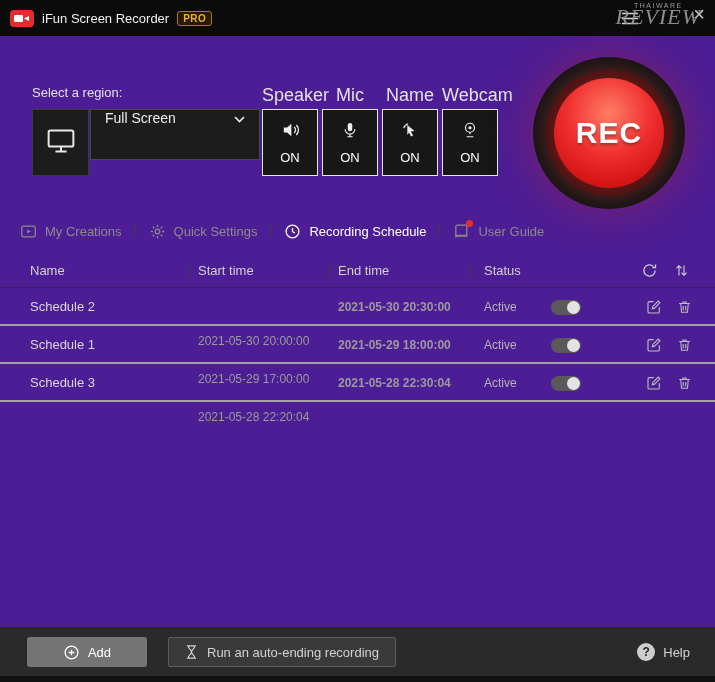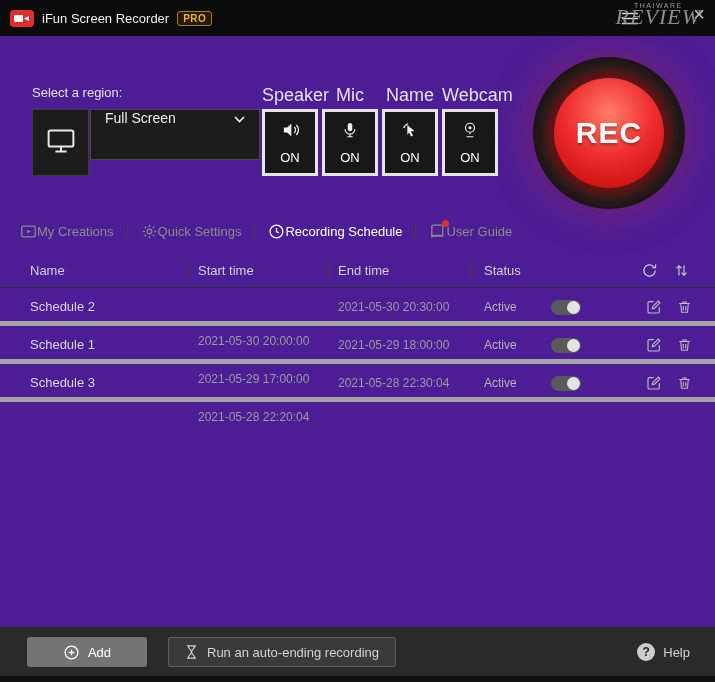--- a/index.html
+++ b/index.html
@@ -17,58 +17,58 @@
   .watermark { position:absolute; right:14px; top:2px; text-align:center; opacity:.9; pointer-events:none; z-index:4; }
   .wm1 { font-size:7px; letter-spacing:1.5px; color:#a9a9a9; }
   .wm2 { font-family:"Liberation Serif", serif; font-style:italic; font-size:22px; line-height:15px; color:#9c9c9c; letter-spacing:1px; }
 
   
   .region-label { position:absolute; left:32px; top:85px; font-size:13px; color:#e2e2e2; }
   .col-label { position:absolute; top:85px; width:56px; text-align:center; font-size:18px; color:#e2e2e2; }
   .cl0{left:262px}.cl1{left:322px}.cl2{left:382px}.cl3{left:442px}
   .monitor-box { position:absolute; left:32px; top:109px; width:57px; height:67px; background:#1c1c1c; border:1px solid #3b3b3b; display:flex; align-items:center; justify-content:center; color:#e8e8e8; cursor:pointer; }
   .dropdown { position:absolute; left:90px; top:109px; width:170px; height:51px; background:#1c1c1c; border:1px solid #474747; display:flex; justify-content:space-between; padding:0 14px; color:#ececec; font-size:14px; cursor:pointer; }
-  .src-box { position:absolute; top:109px; width:56px; height:67px; background:#171717; border:3px solid #e5e5e5; display:flex; flex-direction:column; align-items:center; justify-content:center; gap:6px; color:#f0f0f0; cursor:pointer; }
+  .src-box { position:absolute; top:109px; width:56px; height:67px; background:#171717; border:1px solid #e5e5e5; display:flex; flex-direction:column; align-items:center; justify-content:center; gap:6px; color:#f0f0f0; cursor:pointer; }
   .sb0{left:262px}.sb1{left:322px}.sb2{left:382px}.sb3{left:442px}
   .src-state { font-size:13px; color:#fff; }
 
   
   .rec-outer { position:absolute; left:533px; top:57px; width:152px; height:152px; border-radius:50%;
     background:radial-gradient(circle,#262020 40%,#191515 68%,#151313 100%);
     box-shadow:0 0 42px 5px rgba(205,45,45,.30);
     display:flex; align-items:center; justify-content:center; cursor:pointer; }
   .rec-inner { width:110px; height:110px; border-radius:50%;
     background:radial-gradient(circle at 50% 32%, #ff7d67 0%, #f03030 45%, #d31414 78%, #b80f0f 100%);
     box-shadow:0 0 0 8px rgba(95,13,13,.6), 0 0 26px rgba(255,60,60,.55);
     display:flex; align-items:center; justify-content:center; }
   .rec-label { font-size:30px; font-weight:bold; color:#fff; letter-spacing:1px; text-shadow:0 2px 3px rgba(0,0,0,.35); }
 
   
   .tabs { position:absolute; left:20px; top:219px; height:24px; display:flex; align-items:center; }
-  .tab { display:flex; align-items:center; color:#8b8b8b; font-size:13px; cursor:pointer; white-space:nowrap; }
+  .tab { display:flex; align-items:center; gap:8px; color:#8b8b8b; font-size:13px; cursor:pointer; white-space:nowrap; }
   .tab.active { color:#ffffff; }
   .ticon { display:flex; position:relative; }
   .tab-divider { width:1px; height:14px; background:#3d3d3d; margin:0 13px; }
   .notif-dot { position:absolute; right:-3px; top:-3px; width:7px; height:7px; border-radius:50%; background:#e03030; }
 
   
   .thead { position:absolute; left:0; top:255px; width:100%; height:33px; border-bottom:1px solid #2e2e2e; font-size:13px; color:#d2d2d2; }
   .th { position:absolute; top:8px; }
   .th-name{left:30px}.th-start{left:198px}.th-end{left:338px}.th-status{left:484px}
   .vdiv { position:absolute; top:8px; width:1px; height:16px; background:#3c3c3c; }
   .vd0{left:188px}.vd1{left:328px}.vd2{left:471px}
   .refresh-btn { position:absolute; left:641px; top:7px; color:#cfcfcf; cursor:pointer; display:flex; }
   .sort-btn { position:absolute; left:674px; top:7px; color:#cfcfcf; cursor:pointer; display:flex; }
 
   
   .rows { position:absolute; left:0; top:288px; width:100%; }
-  .row { position:relative; height:38px; border-bottom:5px solid #a3a3a3; }
+  .row { position:relative; height:38px; border-bottom:2px solid #a3a3a3; }
   .cell-name { position:absolute; left:30px; top:11px; font-size:13px; color:#d8d8d8; }
   .cell-start { position:absolute; left:198px; top:12px; font-size:12px; color:#9b9b9b;margin-top:34px; }
-  .cell-end { position:absolute; left:338px; top:12px; font-size:12px; color:#9b9b9b; }
+  .cell-end { position:absolute; left:338px; top:12px; font-size:12px; color:#9b9b9b;font-weight:bold; }
   .cell-status { position:absolute; left:484px; top:12px; font-size:12px; color:#b5b5b5; }
   .toggle { position:absolute; left:551px; top:12px; width:30px; height:15px; border-radius:8px; background:#595959; cursor:pointer; }
   .toggle .knob { position:absolute; right:1px; top:1px; width:13px; height:13px; border-radius:50%; background:#e3e3e3; }
   .edit-btn { position:absolute; left:646px; top:11px; color:#bdbdbd; cursor:pointer; display:flex; }
   .del-btn { position:absolute; left:677px; top:11px; color:#bdbdbd; cursor:pointer; display:flex; }
 
   
   .footer { position:absolute; left:0; top:627px; width:100%; height:49px; background:#2a2a2a; }
   .bottom-strip { position:absolute; left:0; top:676px; width:100%; height:6px; background:#111111; }
   .add-btn { position:absolute; left:27px; top:10px; width:120px; height:30px; background:#747474; border-radius:3px; display:flex; align-items:center; justify-content:center; gap:8px; color:#fff; font-size:13px; cursor:pointer; }

